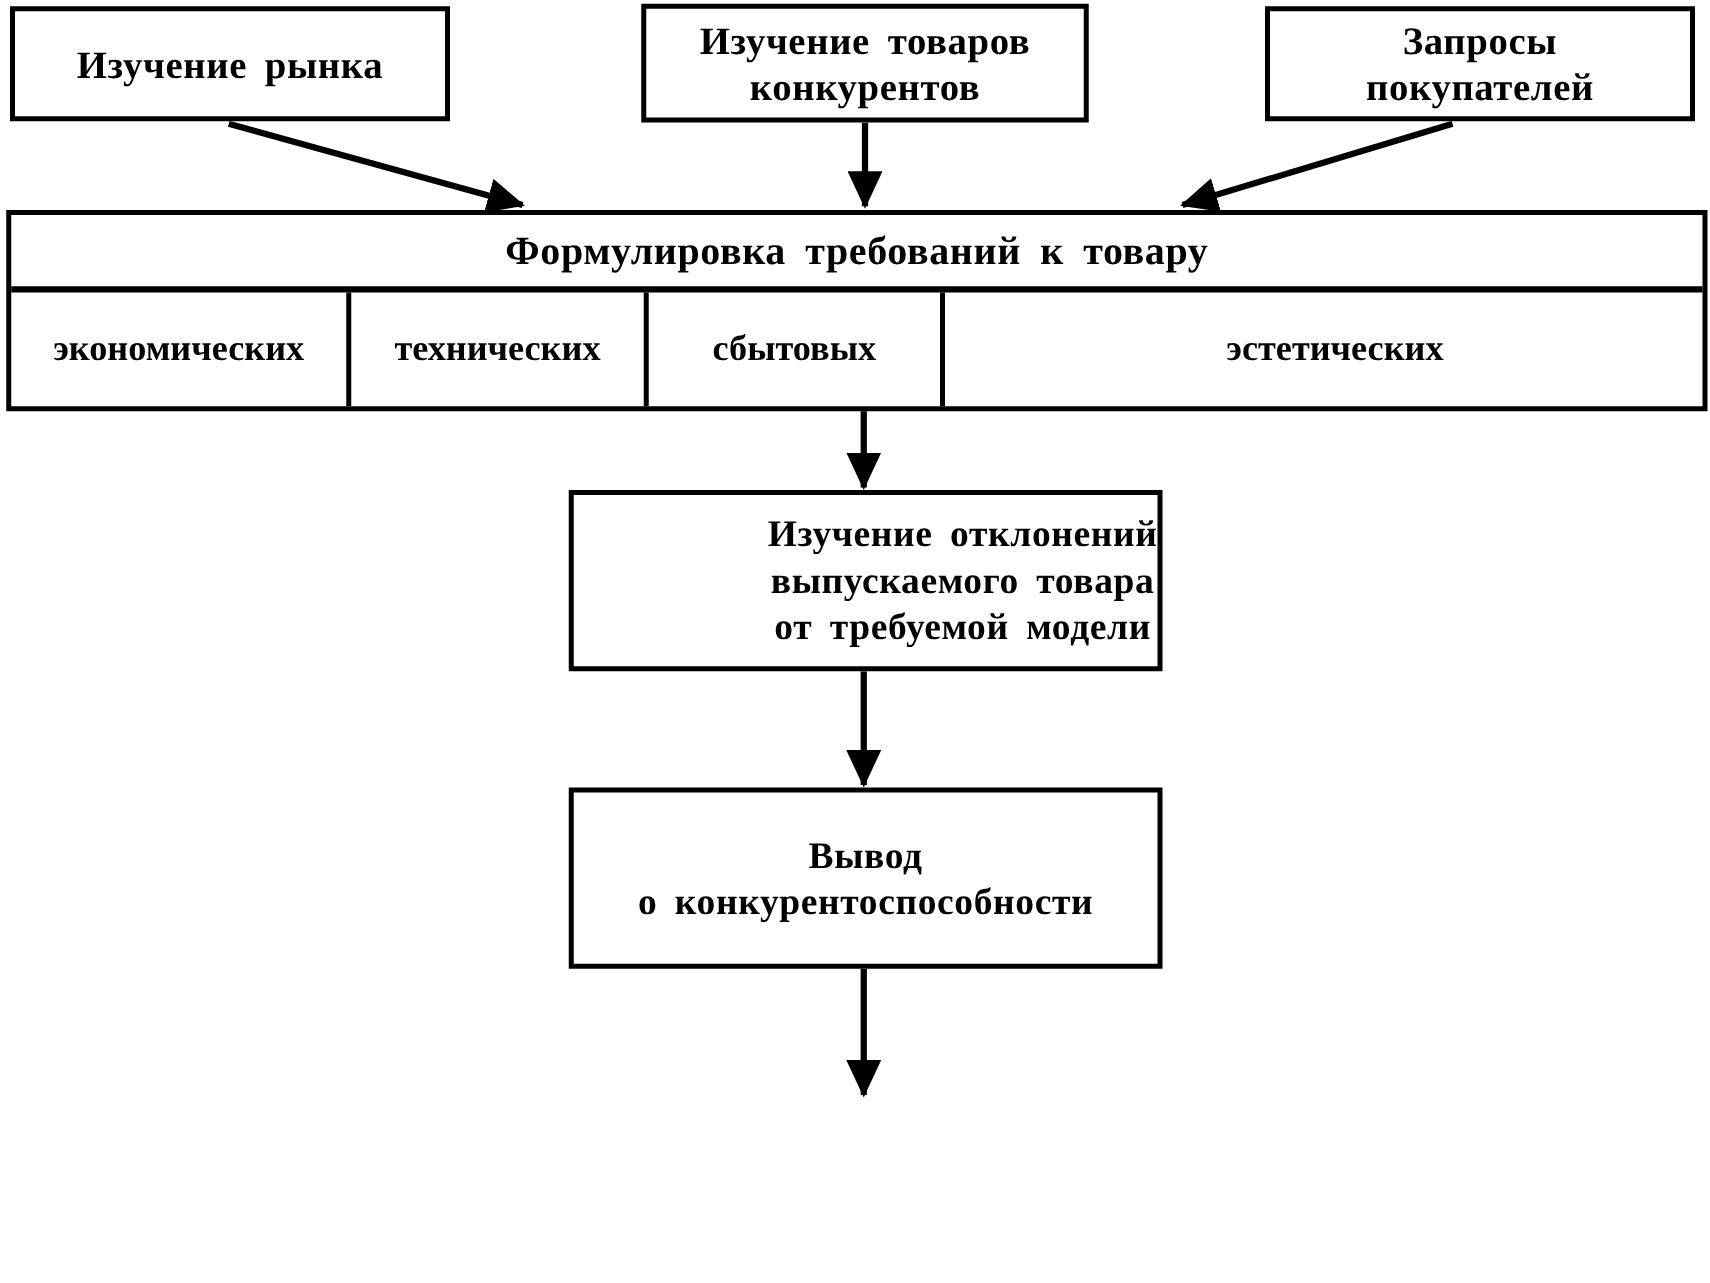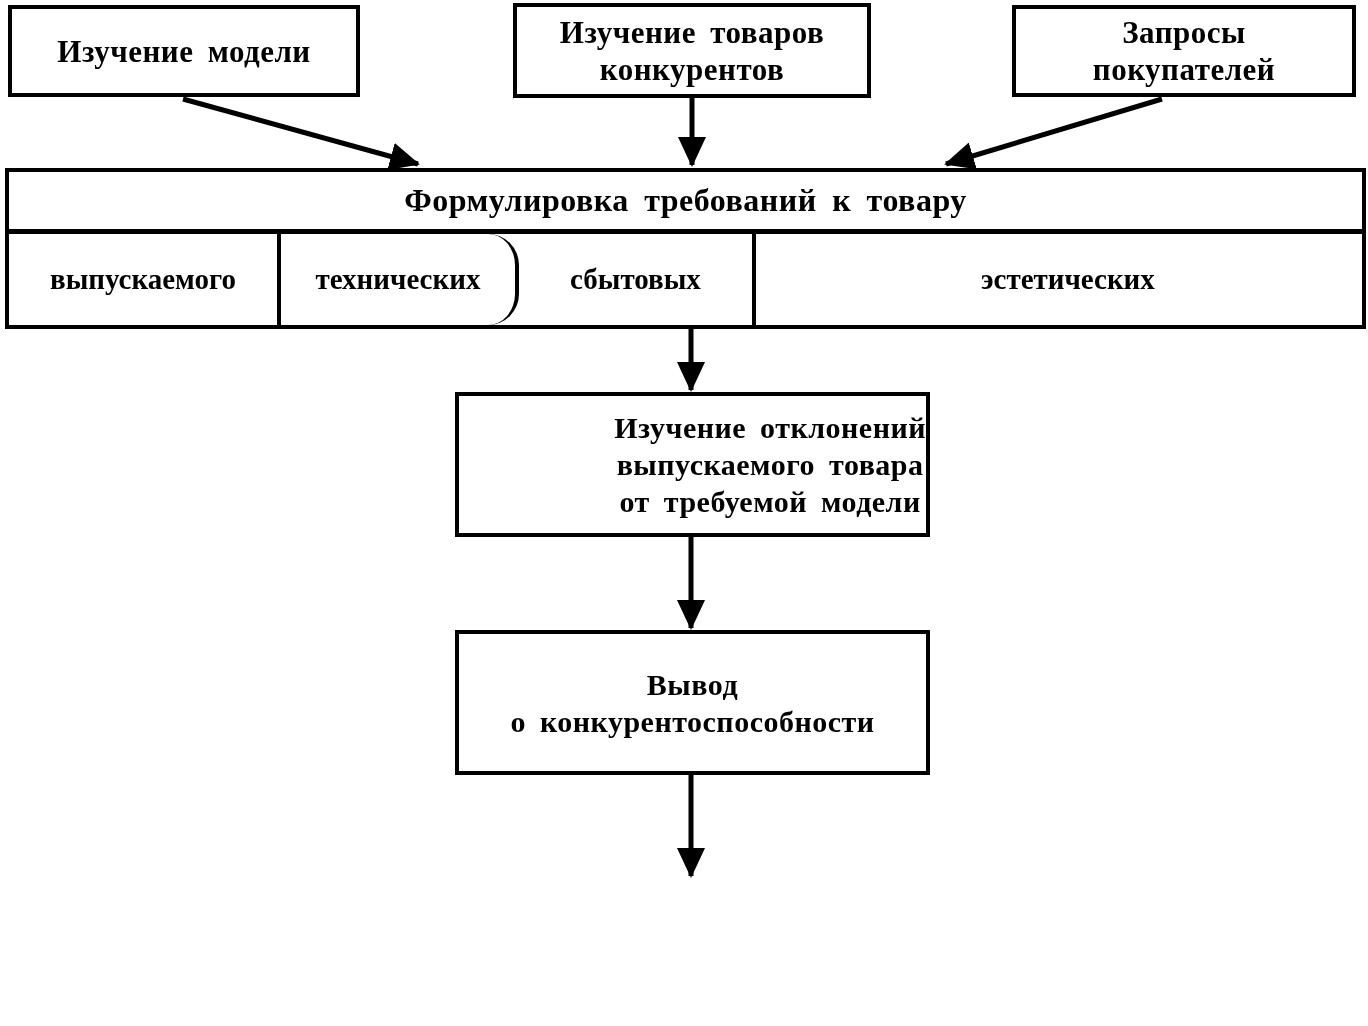--- a/index.html
+++ b/index.html
@@ -67,21 +67,21 @@
     align-items: center;
     justify-content: center;
     font-size: 29px;
     font-weight: bold;
     border-right: 4px solid #000000;
     overflow: hidden;
     text-align: center;
   }
   .req-cell:last-child { border-right: none; }
   .rc1 { flex: 0 0 20.1%; }
-  .rc2 { flex: 0 0 17.6%; border-radius: 31px; }
+  .rc2 { flex: 0 0 17.6%; }
   .rc3 { flex: 0 0 25.3%; }
   .rc4 { flex: 0 0 17.5%; }
   .rc5 { flex: 1 1 auto; margin-left: 18px; }
 
   .step { left: 455px; width: 475px; font-size: 30px; line-height: 37px; }
   .box-deviations { top: 392px; height: 145px; justify-content: flex-end; }
   .box-conclusion { top: 630px; height: 145px; }
   .box-measures   { top: 878px; height: 144px; }
 </style>
 </head>
@@ -97,37 +97,37 @@
     </defs>
     <line x1="183" y1="99" x2="418" y2="164" stroke="#000000" stroke-width="5" marker-end="url(#ah)"></line>
     <line x1="692" y1="98" x2="692" y2="165" stroke="#000000" stroke-width="5" marker-end="url(#ah)"></line>
     <line x1="1162" y1="99" x2="946" y2="164" stroke="#000000" stroke-width="5" marker-end="url(#ah)"></line>
     <line x1="691" y1="306" x2="691" y2="390" stroke="#000000" stroke-width="5" marker-end="url(#ah)"></line>
     <line x1="691" y1="537" x2="691" y2="628" stroke="#000000" stroke-width="5" marker-end="url(#ah)"></line>
     <line x1="691" y1="775" x2="691" y2="876" stroke="#000000" stroke-width="5" marker-end="url(#ah)"></line>
   </svg>
 
   <div class="box src box-market">
-    <span>Изучение модели</span>
+    <span>Изучение рынка</span>
   </div>
 
   <div class="box src box-competitors">
     <span>Изучение товаров
 конкурентов</span>
   </div>
 
   <div class="box src box-buyers">
     <span>Запросы
 покупателей</span>
   </div>
 
   <div class="req">
     <div class="req-title">Формулировка требований к товару</div>
     <div class="req-row">
-      <div class="req-cell rc1">выпускаемого</div>
+      <div class="req-cell rc1">экономических</div>
       <div class="req-cell rc2">технических</div>
       <div class="req-cell rc4">сбытовых</div>
       <div class="req-cell rc5">эстетических</div>
     </div>
   </div>
 
   <div class="box step box-deviations">
     <span>Изучение отклонений
 выпускаемого товара
 от требуемой модели</span>

